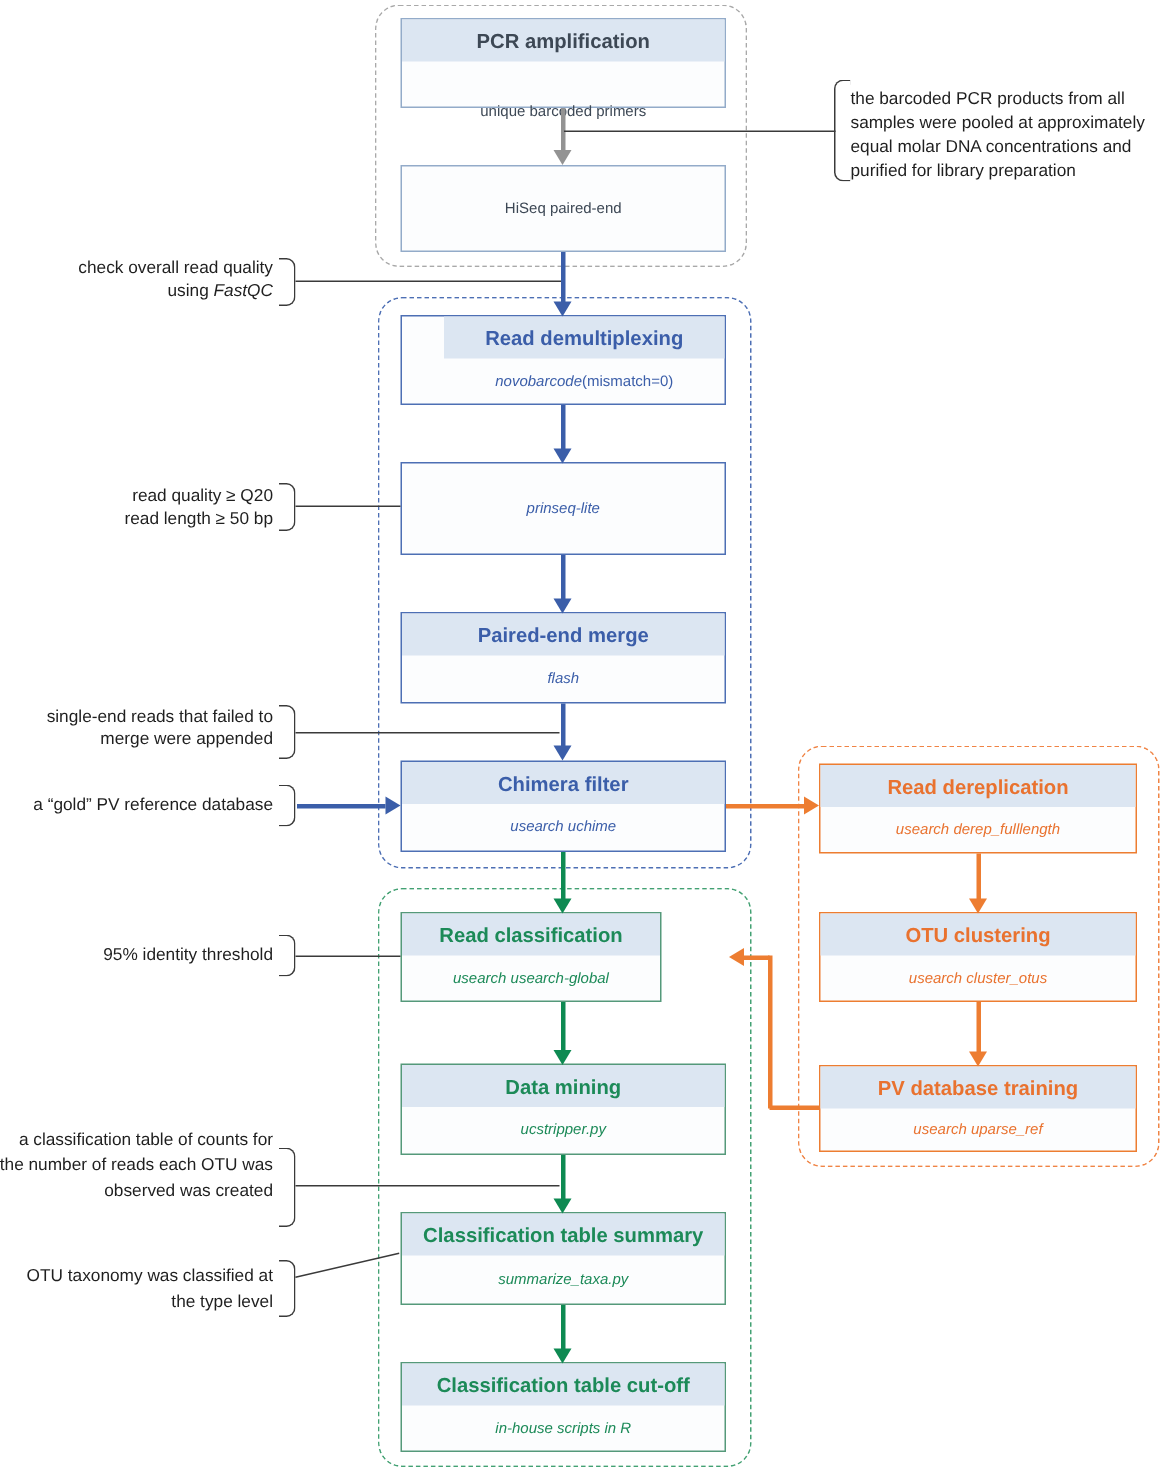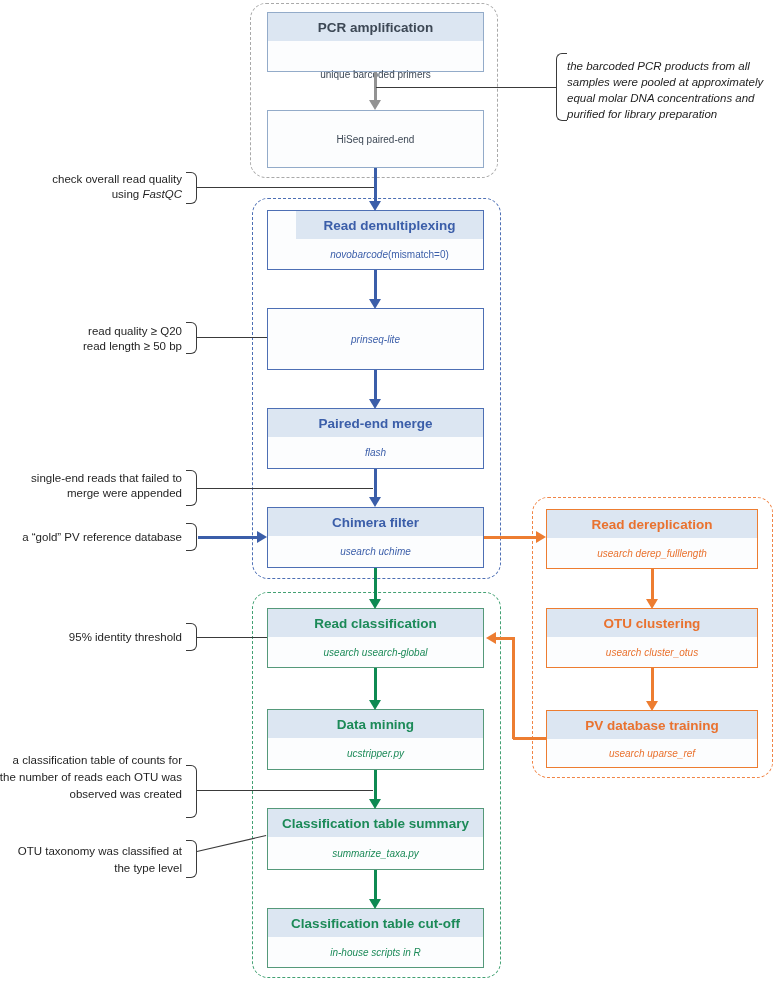--- a/index.html
+++ b/index.html
@@ -20,21 +20,21 @@
   .v-slate .box-body{font-style:normal;}
   .v-blue{border-color:#4d6fb4;color:#3b5ea9;}
   .v-green{border-color:#55997a;color:#1c8a58;}
   .v-orange{border-color:#ed7d31;color:#e9722f;}
   .b-pcr{left:267px;top:12px;width:217px;height:60px;gap:28px;}
   .b-ngs{left:267px;top:110px;width:217px;height:58px;}
   .b-demux{left:267px;top:210px;width:217px;height:60px;padding-left:28px;}
   .b-quality{left:267px;top:308px;width:217px;height:62px;}
   .b-merge{left:267px;top:408px;width:217px;height:61px;}
   .b-chimera{left:267px;top:507px;width:217px;height:61px;}
-  .b-classify{left:267px;top:608px;width:217px;height:60px;}
+  .b-classify{left:267px;top:608px;width:174px;height:60px;}
   .b-mining{left:267px;top:709px;width:217px;height:61px;}
   .b-summary{left:267px;top:808px;width:217px;height:62px;}
   .b-cutoff{left:267px;top:908px;width:217px;height:60px;}
   .b-derep{left:546px;top:509px;width:212px;height:60px;}
   .b-otu{left:546px;top:608px;width:212px;height:60px;}
   .b-pv{left:546px;top:710px;width:212px;height:58px;}
   
   .vshaft{position:absolute;width:2.5px;background:currentColor;}
   .hshaft{position:absolute;height:2.5px;background:currentColor;}
   .head{position:absolute;width:0;height:0;}
@@ -42,21 +42,21 @@
   .head.right{border-top:6px solid transparent;border-bottom:6px solid transparent;border-left:10px solid currentColor;}
   .head.left{border-top:6px solid transparent;border-bottom:6px solid transparent;border-right:10px solid currentColor;}
   .c-blue{color:#3b5ea9;} .c-green{color:#0e8a52;} .c-orange{color:#ed7d31;} .c-gray{color:#939393;}
   
   .thin{position:absolute;height:1.4px;background:#3a3a3a;}
   .brk-r{position:absolute;width:11px;border:1.4px solid #3a3a3a;border-left:none;border-radius:0 6px 6px 0;box-sizing:border-box;}
   .brk-l{position:absolute;width:11px;border:1.4px solid #3a3a3a;border-right:none;border-radius:6px 0 0 6px;box-sizing:border-box;}
   
   .ann{position:absolute;font-size:11.5px;line-height:15px;color:#1f1f1f;text-align:right;white-space:nowrap;}
   .ann.lh17{line-height:17px;}
-  .ann.leftalign{text-align:left;line-height:16px;font-style:italic;}
+  .ann.leftalign{text-align:left;line-height:16px;}
   .it{font-style:italic;}
 </style>
 </head>
 <body>
 
 <div id="stage">
 
   <div class="grp g-prep"></div>
   <div class="grp g-blue"></div>
   <div class="grp g-green"></div>

